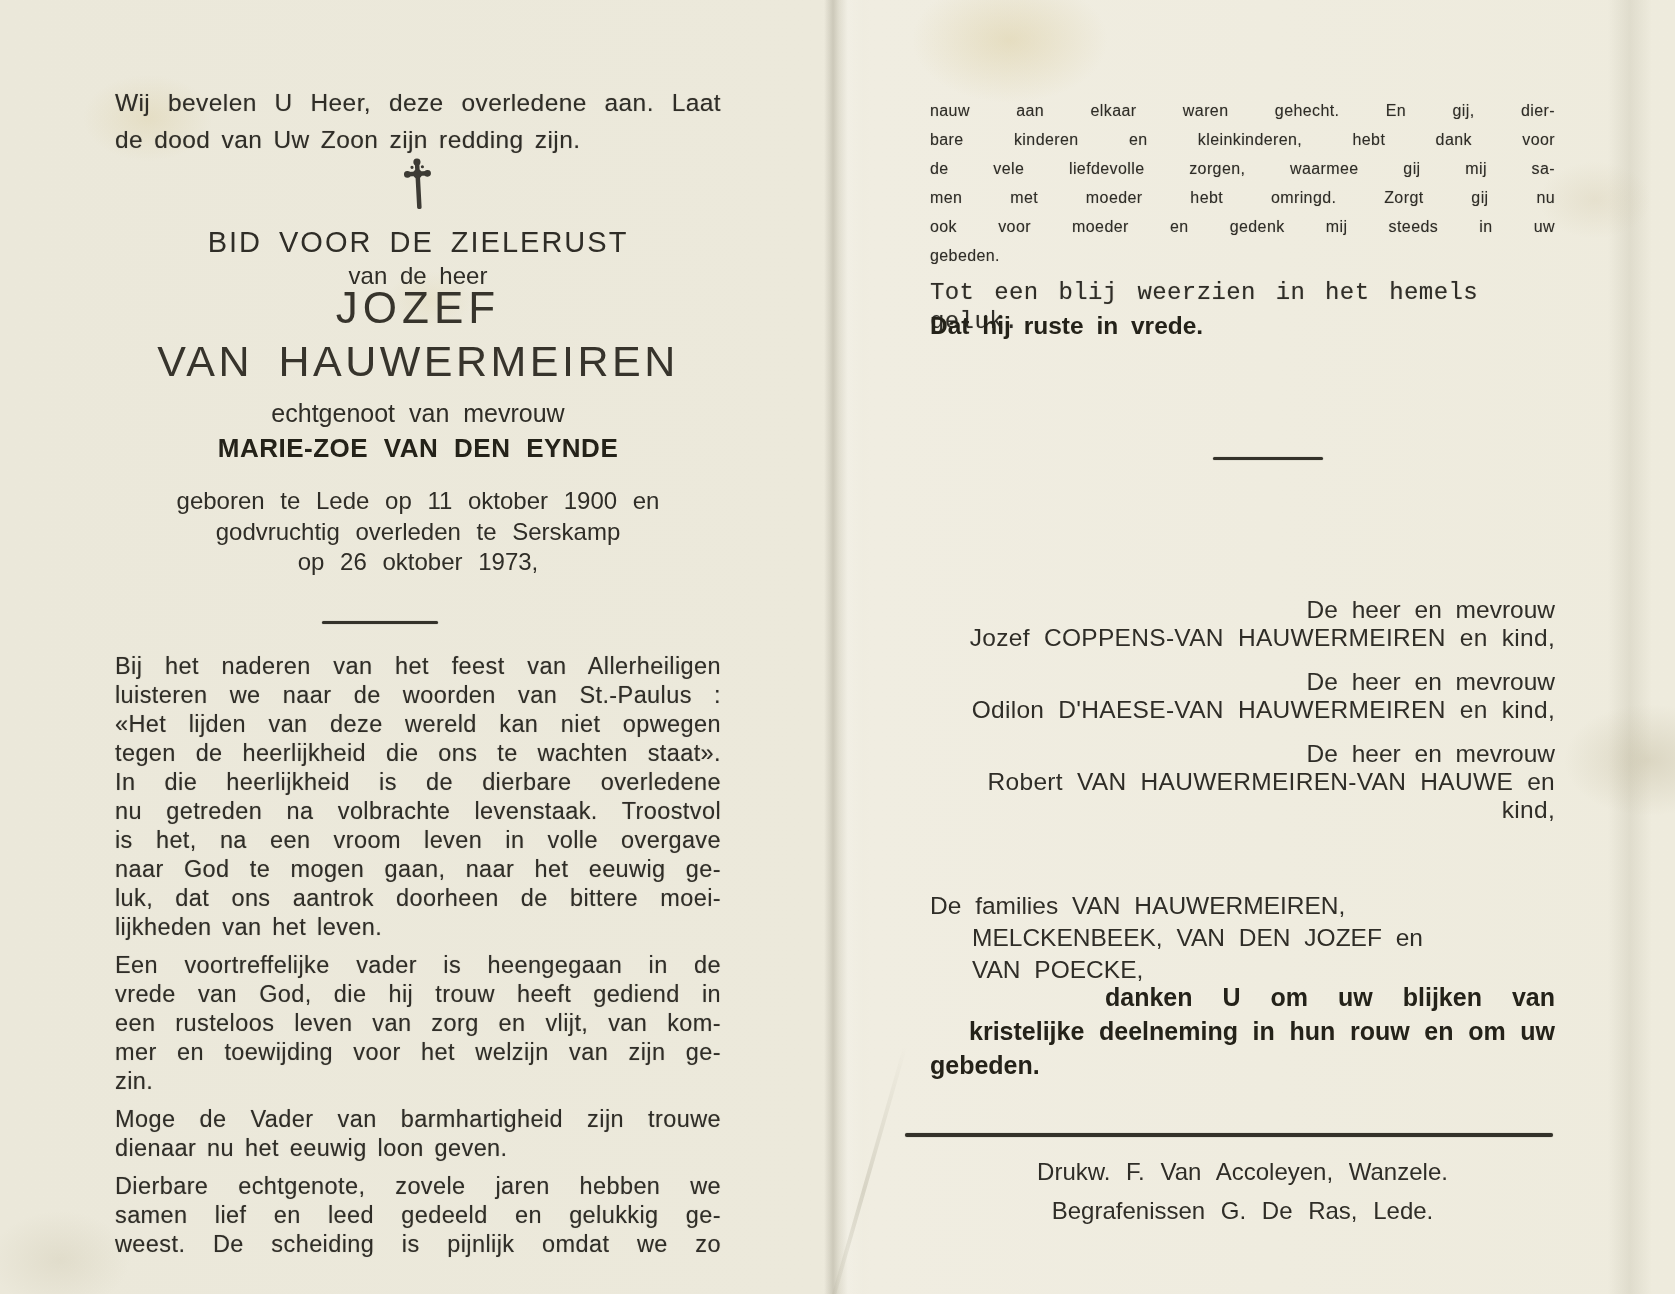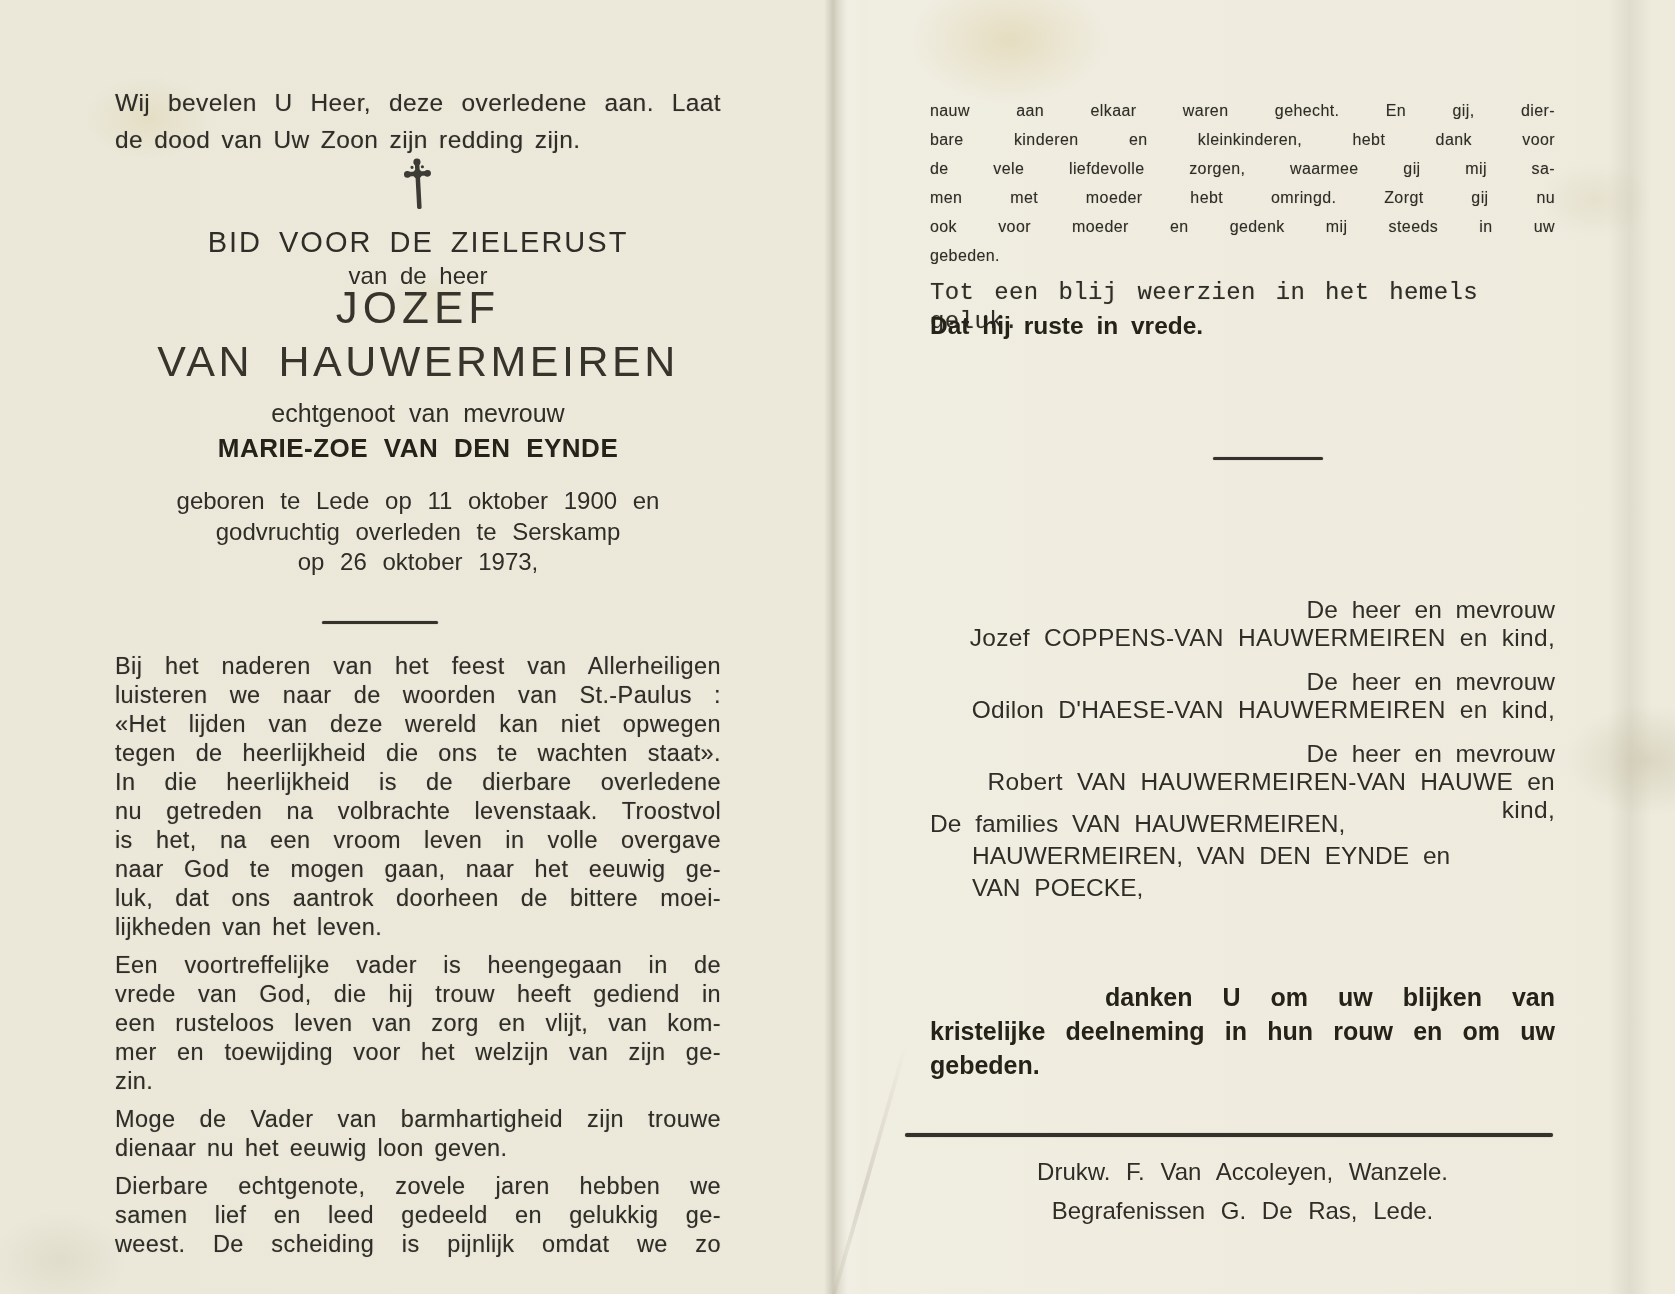--- a/index.html
+++ b/index.html
@@ -51,21 +51,21 @@
   .rip      { font-size:24.5px; font-weight:bold; word-spacing:6px; color:#242219; }
 
   .rel-label { font-size:24.5px; word-spacing:7px; }
   .rel-name  { font-size:24.5px; word-spacing:7px; letter-spacing:.3px; }
   .indent1 { padding-left:42px; }
   .relgroup { margin-bottom:16px; }
   .families { font-size:24.5px; line-height:32px; word-spacing:7px; }
 
   .thanks { font-size:25px; font-weight:bold; line-height:34px; color:#242219; word-spacing:5px; }
   .thanks .first { margin-left:175px; text-align:justify; text-align-last:justify; }
-  .thanks .mid   { text-align:justify; text-align-last:justify; }
+  .thanks .mid   { text-align:justify; text-align-last:justify;margin-left:39px; }
 
   .footerline { font-size:24px; word-spacing:9px; text-align:center; }
 
   .crease { position:absolute; left:862px; top:1040px; width:4px; height:300px;
             background:linear-gradient(180deg, transparent, rgba(130,125,100,.22), transparent);
             transform:rotate(16deg); }
 </style>
 </head>
 <body>
 
@@ -169,23 +169,23 @@
       <div class="rel-label">De heer en mevrouw</div>
       <div class="rel-name">Odilon D'HAESE-VAN HAUWERMEIREN en kind,</div>
     </div>
     <div class="relgroup">
       <div class="rel-label">De heer en mevrouw</div>
       <div class="rel-name">Robert VAN HAUWERMEIREN-VAN HAUWE en</div>
       <div class="rel-name indent1">kind,</div>
     </div>
   </div>
 
-  <div class="block r-col families" style="top:808px;">
+  <div class="block r-col families" style="top:890px;">
     <div>De families VAN HAUWERMEIREN,</div>
-    <div class="indent1">HAUWERMEIREN, VAN DEN EYNDE en</div>
+    <div class="indent1">MELCKENBEEK, VAN DEN JOZEF en</div>
     <div class="indent1">VAN POECKE,</div>
   </div>
 
   <div class="block r-col thanks" style="top:980px;">
     <div class="first">danken U om uw blijken van</div>
     <div class="mid">kristelijke deelneming in hun rouw en om uw</div>
     <div>gebeden.</div>
   </div>
 
   <div class="block rule" style="left:905px; top:1133px; width:648px; height:4px;"></div>

